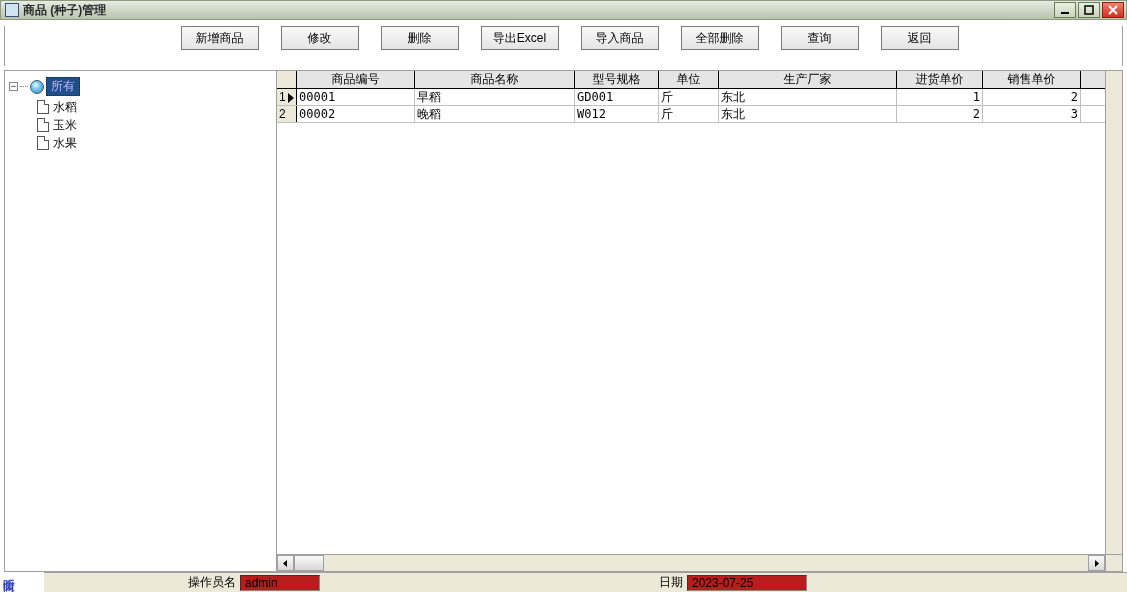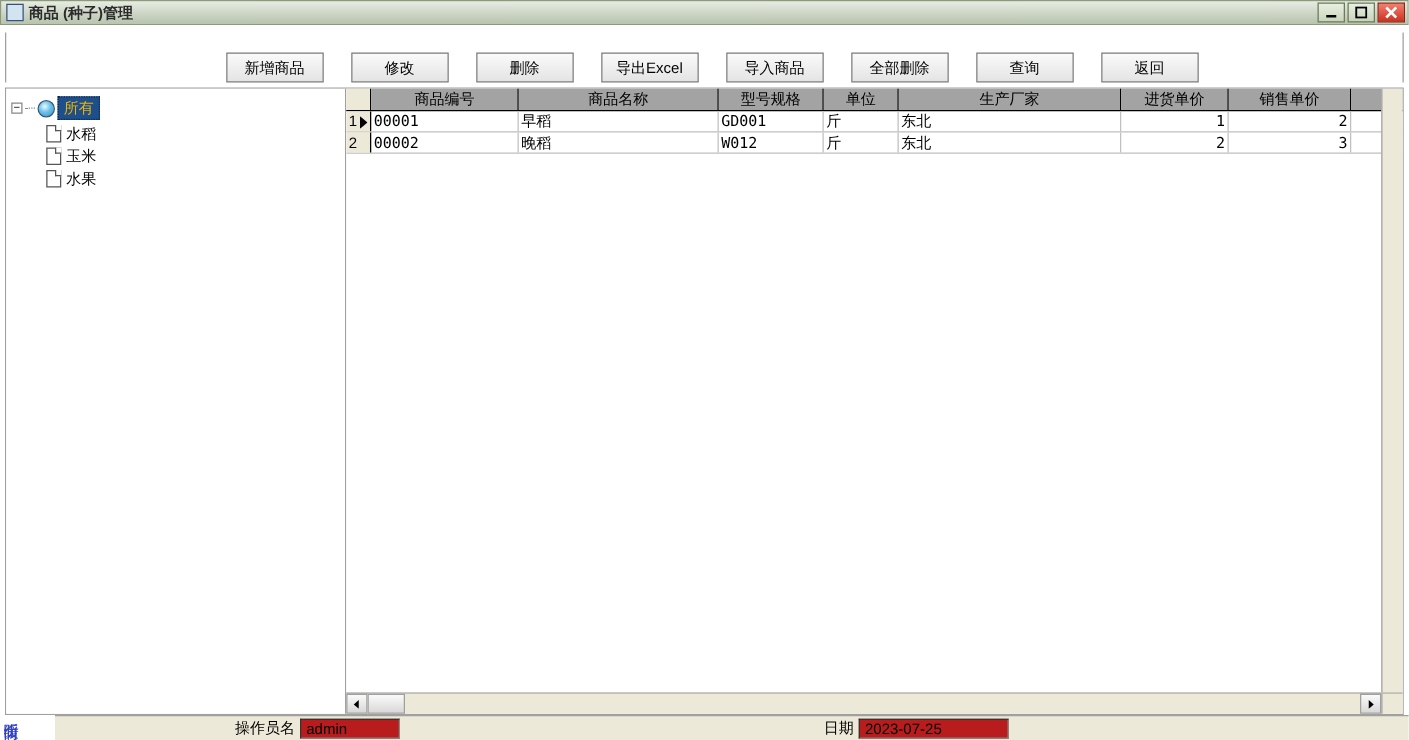--- a/index.html
+++ b/index.html
@@ -17,21 +17,21 @@
   .titlebar .title { font-weight:bold; color:#2b2b2b; }
   .window-controls { position:absolute; right:2px; top:1px; display:flex; gap:2px; }
   .win-btn { width:22px; height:16px; border:1px solid #6b7b5b; background:linear-gradient(to bottom,#e8efe1,#c9d4bb); display:flex; align-items:center; justify-content:center; font-size:11px; color:#000; cursor:default;}
   .win-btn.close { background:linear-gradient(to bottom,#f08070,#d03020); color:#fff; border-color:#902010;}
   .win-btn svg{ width:10px;height:10px;}
   .win-btn.close svg { width:10px;height:10px;}
 
   
   .toolbar {
     height:40px;
-    display:flex; align-items:flex-end; justify-content:center; gap:22px;
+    display:flex; align-items:flex-start; justify-content:center; gap:22px;
     border-left:1px solid #a0a0a0; border-right:1px solid #a0a0a0;
     margin:6px 4px 4px 4px;
     padding-left:12px;
   }
   .tool-btn {
     width:78px; height:24px;
     border:1px solid #7a7a7a;
     background:linear-gradient(to bottom,#fafafa,#e4e4e4);
     display:flex; align-items:center; justify-content:center;
     cursor:default;
@@ -47,30 +47,30 @@
     width:272px; flex:none;
     border-right:1px solid #a0a0a0;
     background:#fff;
     padding:6px 4px;
     overflow:hidden;
   }
   .tree-root { display:flex; align-items:center; gap:2px; }
   .expander { width:9px; height:9px; border:1px solid #888; display:flex; align-items:center; justify-content:center; font-size:9px; line-height:1; color:#000; background:#fff; cursor:default;}
   .dash { width:8px; border-top:1px dotted #888; }
   .globe-icon { width:14px; height:14px; border-radius:50%; background:radial-gradient(circle at 40% 35%, #e8faff 0%, #6bc0e8 45%, #3a90c0 100%); border:1px solid #357; flex:none;}
-  .tree-root .label-sel { background:#1e4f8a; color:#eab308; padding:0 4px; border:1px dotted #0a2a50;}
+  .tree-root .label-sel { background:#1e4f8a; color:#c4b5fd; padding:0 4px; border:1px dotted #0a2a50;}
   .tree-children { margin-left:28px; margin-top:2px; }
   .tree-item { display:flex; align-items:center; gap:4px; height:18px; cursor:default;}
   .doc-icon { width:12px; height:14px; border:1px solid #555; background:#fff; position:relative; flex:none;}
   .doc-icon::after{content:""; position:absolute; right:-1px; top:-1px; width:4px; height:4px; background:#fff; border-left:1px solid #555; border-bottom:1px solid #555;}
   
   .grid-pane { flex:1; display:flex; flex-direction:column; background:#fff; position:relative;}
   .grid-header-row { display:flex; height:18px; flex:none; border-bottom:1px solid #000;}
   .gh-rownum { width:20px; flex:none; border-right:1px solid #000; background:#ece9d8;}
-  .gh { border-right:1px solid #000; background:#a3a3a3; display:flex; align-items:center; justify-content:center; }
+  .gh { border-right:1px solid #000; background:#e5e5e5; display:flex; align-items:center; justify-content:center; }
   .grid-body { flex:1; overflow:hidden; position:relative;}
   .grid-row { display:flex; height:17px; border-bottom:1px solid #c0c0c0;}
   .g-rownum { width:20px; flex:none; border-right:1px solid #000; background:#ece9d8; display:flex; align-items:center; justify-content:flex-start; padding-left:2px; position:relative;}
   .g-rownum .ptr { position:absolute; right:2px; top:3px; }
   .g-rownum .ptr svg{width:6px;height:10px;}
   .gc { border-right:1px solid #c0c0c0; display:flex; align-items:center; padding:0 2px; font-family:"SimSun",monospace;}
   .gc.num { justify-content:flex-end; }
 
   .col-code{width:118px;}
   .col-name{width:160px;}

